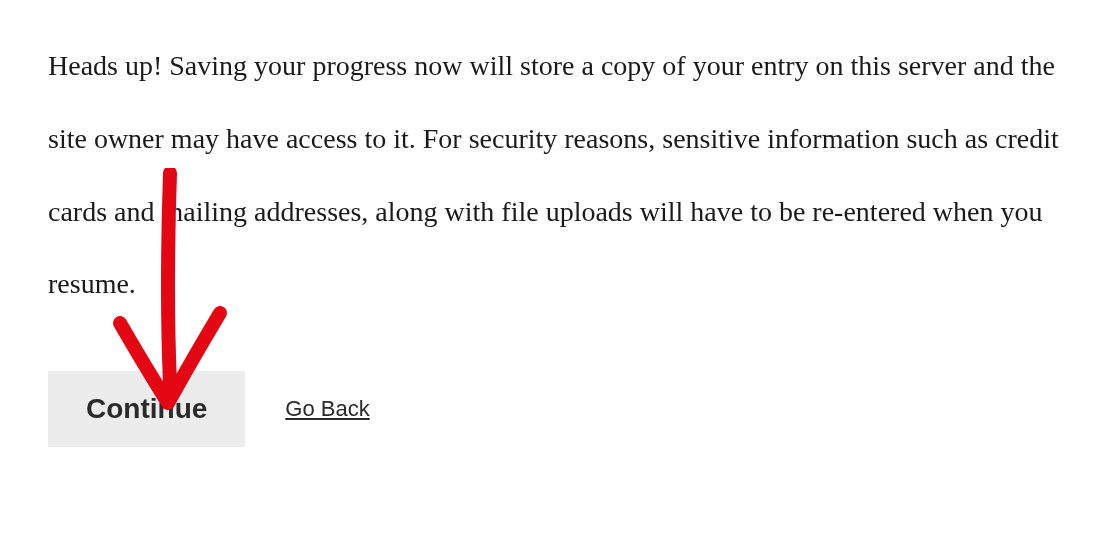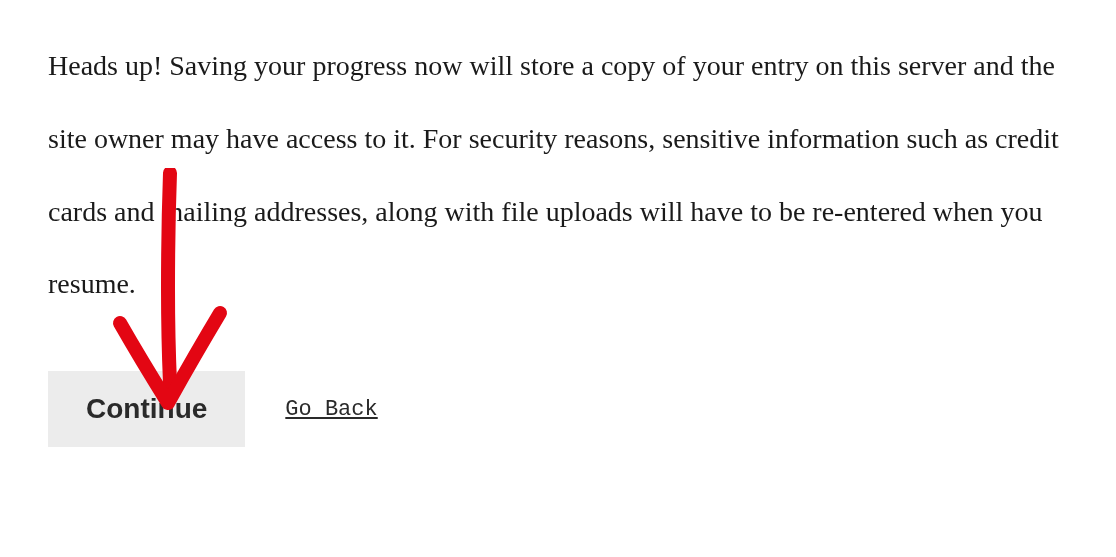--- a/index.html
+++ b/index.html
@@ -32,21 +32,21 @@
       font-family: Arial, Helvetica, sans-serif;
       font-size: 28px;
       font-weight: 700;
       color: #2a2a2a;
       background: #ececec;
       border: none;
       padding: 22px 38px;
       cursor: pointer;
     }
     .go-back-link {
-      font-family: Liberation Mono, monospace;
+      font-family: Liberation Sans, sans-serif;
       font-size: 22px;
       color: #2a2a2a;
       text-decoration: underline;
       cursor: pointer;
     }
     .annotation-arrow {
       position: absolute;
       top: 168px;
       left: 100px;
       pointer-events: none;

